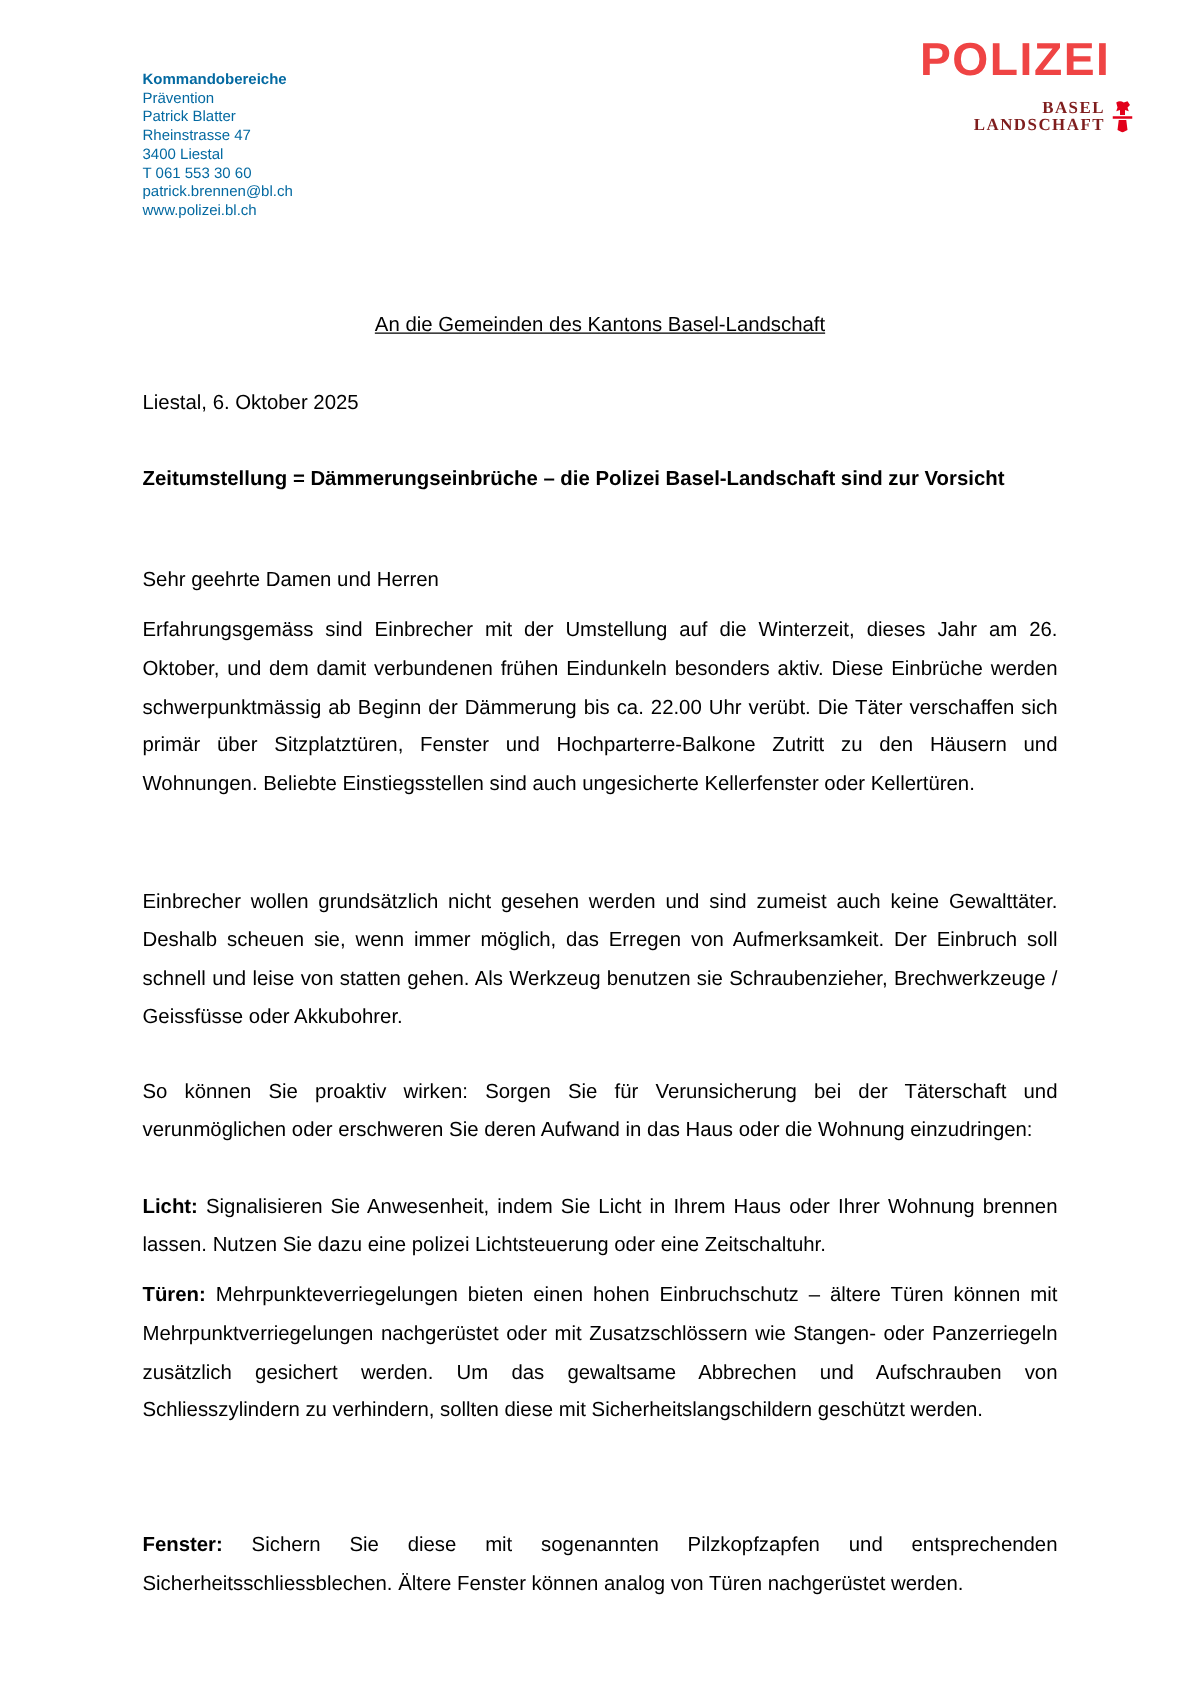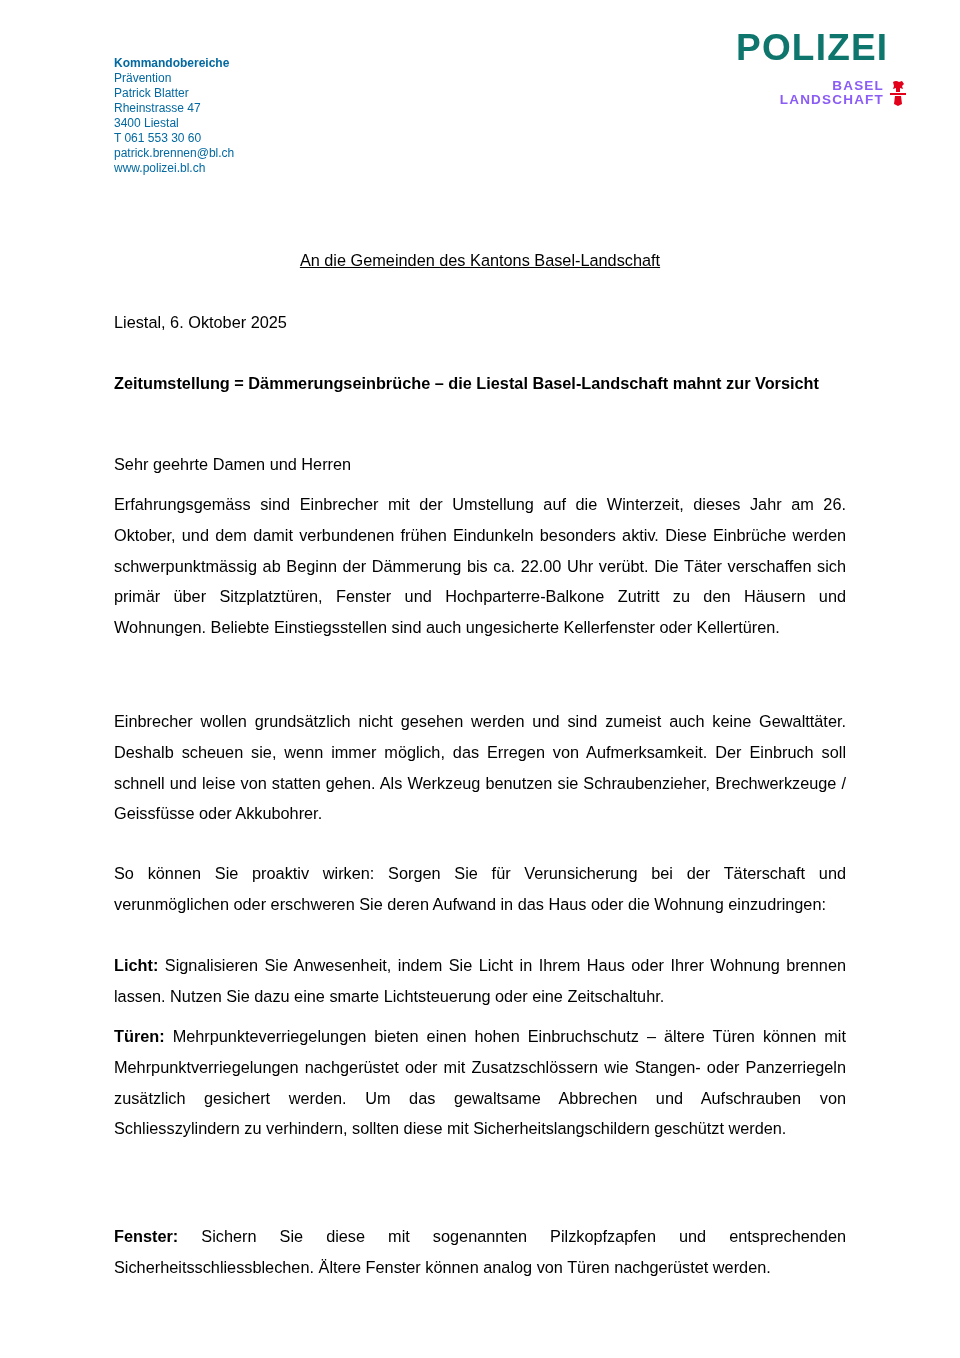--- a/index.html
+++ b/index.html
@@ -3,23 +3,23 @@
 <meta charset="utf-8">
 <style>
   html, body { margin: 0; padding: 0; background: #ffffff; }
   body { width: 960px; height: 1358px; position: relative; overflow: hidden;
          font-family: "Liberation Sans", sans-serif; color: #000; }
   .sender { position: absolute; left: 114px; top: 32px; color: #0369a1;
             font-size: 12px; line-height: 15px; margin-top: 24px; }
   .sender .strong { font-weight: bold; }
   .logo { position: absolute; left: 736px; top: 28px; width: 172px; height: 84px; }
   .logo-title { position: absolute; left: 0; top: 0; font-size: 37px; font-weight: bold;
-                letter-spacing: 1.2px; line-height: 40px; color: #0f766e; }
-  .logo-sub { position: absolute; right: 24px; top: 51px; color: #8b5cf6; font-size: 13.5px;
-              line-height: 14px; text-align: right; letter-spacing: 1.2px; font-weight: bold; }
+                letter-spacing: 1.2px; line-height: 40px; color: #ef4444; }
+  .logo-sub { position: absolute; right: 24px; top: 51px; color: #7f1d1d; font-size: 13.5px;
+              line-height: 14px; text-align: right; letter-spacing: 1.2px; font-weight: bold; font-family: Liberation Serif, serif; }
   .logo-icon { position: absolute; right: 2px; top: 52px; width: 16px; height: 26px; }
   .body { position: absolute; left: 114px; width: 732px; font-size: 16.3px; }
   .recipient { top: 251px; text-decoration: underline; text-align: center; }
   .date { top: 313px; }
   .subject { top: 373px; font-weight: bold; line-height: 21px; }
   .greeting { top: 455px; }
   .p { line-height: 30.8px; text-align: justify; margin: 0; }
   .p1 { top: 489px; }
   .p2 { top: 706px; }
   .p3 { top: 858px; }
@@ -50,22 +50,22 @@
   </div>
   <svg class="logo-icon" viewBox="0 0 16 26">
     <path d="M3 2 Q6 0 9 2 L12 1 L14 4 L12 6 L13 9 L10 8 L10 12 L6 12 L6 8 L3 9 L4 6 Z" fill="#e2001a"></path>
     <rect x="0" y="13" width="16" height="2" fill="#e2001a"></rect>
     <path d="M5 16 L11 16 L12 24 L8 26 L4 24 Z" fill="#e2001a"></path>
   </svg>
 </div>
 
 <div class="body recipient">An die Gemeinden des Kantons Basel-Landschaft</div>
 <div class="body date">Liestal, 6. Oktober 2025</div>
-<div class="body subject">Zeitumstellung = Dämmerungseinbrüche – die Liestal Basel-Landschaft mahnt zur Vorsicht</div>
+<div class="body subject">Zeitumstellung = Dämmerungseinbrüche – die Polizei Basel-Landschaft sind zur Vorsicht</div>
 <div class="body greeting">Sehr geehrte Damen und Herren</div>
 
 <p class="body p p1">Erfahrungsgemäss sind Einbrecher mit der Umstellung auf die Winterzeit, dieses Jahr am 26. Oktober, und dem damit verbundenen frühen Eindunkeln besonders aktiv. Diese Einbrüche werden schwerpunktmässig ab Beginn der Dämmerung bis ca. 22.00 Uhr verübt. Die Täter verschaffen sich primär über Sitzplatztüren, Fenster und Hochparterre-Balkone Zutritt zu den Häusern und Wohnungen. Beliebte Einstiegsstellen sind auch ungesicherte Kellerfenster oder Kellertüren.</p>
 <p class="body p p2">Einbrecher wollen grundsätzlich nicht gesehen werden und sind zumeist auch keine Gewalttäter. Deshalb scheuen sie, wenn immer möglich, das Erregen von Aufmerksamkeit. Der Einbruch soll schnell und leise von statten gehen. Als Werkzeug benutzen sie Schraubenzieher, Brechwerkzeuge / Geissfüsse oder Akkubohrer.</p>
 <p class="body p p3">So können Sie proaktiv wirken: Sorgen Sie für Verunsicherung bei der Täterschaft und verunmöglichen oder erschweren Sie deren Aufwand in das Haus oder die Wohnung einzudringen:</p>
 
-<p class="body p p4"><b>Licht:</b><span> Signalisieren Sie Anwesenheit, indem Sie Licht in Ihrem Haus oder Ihrer Wohnung brennen lassen. Nutzen Sie dazu eine smarte Lichtsteuerung oder eine Zeitschaltuhr.</span></p>
+<p class="body p p4"><b>Licht:</b><span> Signalisieren Sie Anwesenheit, indem Sie Licht in Ihrem Haus oder Ihrer Wohnung brennen lassen. Nutzen Sie dazu eine polizei Lichtsteuerung oder eine Zeitschaltuhr.</span></p>
 <p class="body p p5"><b>Türen:</b><span> Mehrpunkteverriegelungen bieten einen hohen Einbruchschutz – ältere Türen können mit Mehrpunktverriegelungen nachgerüstet oder mit Zusatzschlössern wie Stangen- oder Panzerriegeln zusätzlich gesichert werden. Um das gewaltsame Abbrechen und Aufschrauben von Schliesszylindern zu verhindern, sollten diese mit Sicherheitslangschildern geschützt werden.</span></p>
 <p class="body p p6"><b>Fenster:</b><span> Sichern Sie diese mit sogenannten Pilzkopfzapfen und entsprechenden Sicherheitsschliessblechen. Ältere Fenster können analog von Türen nachgerüstet werden.</span></p>
 
 </body></html>

